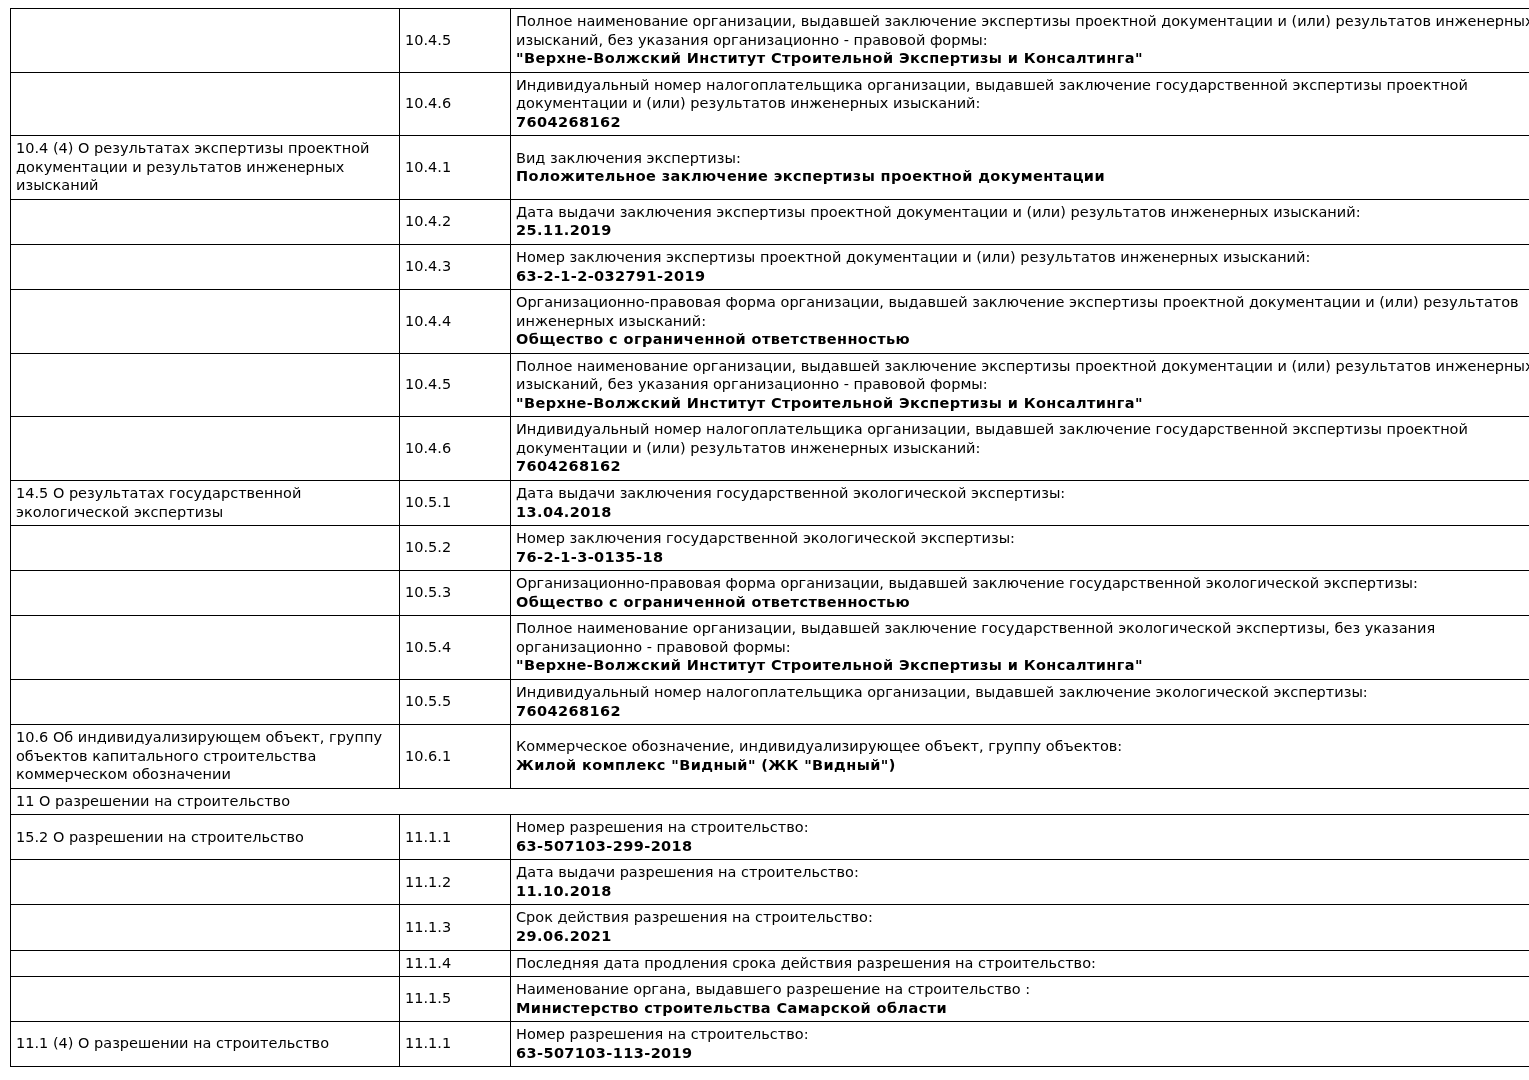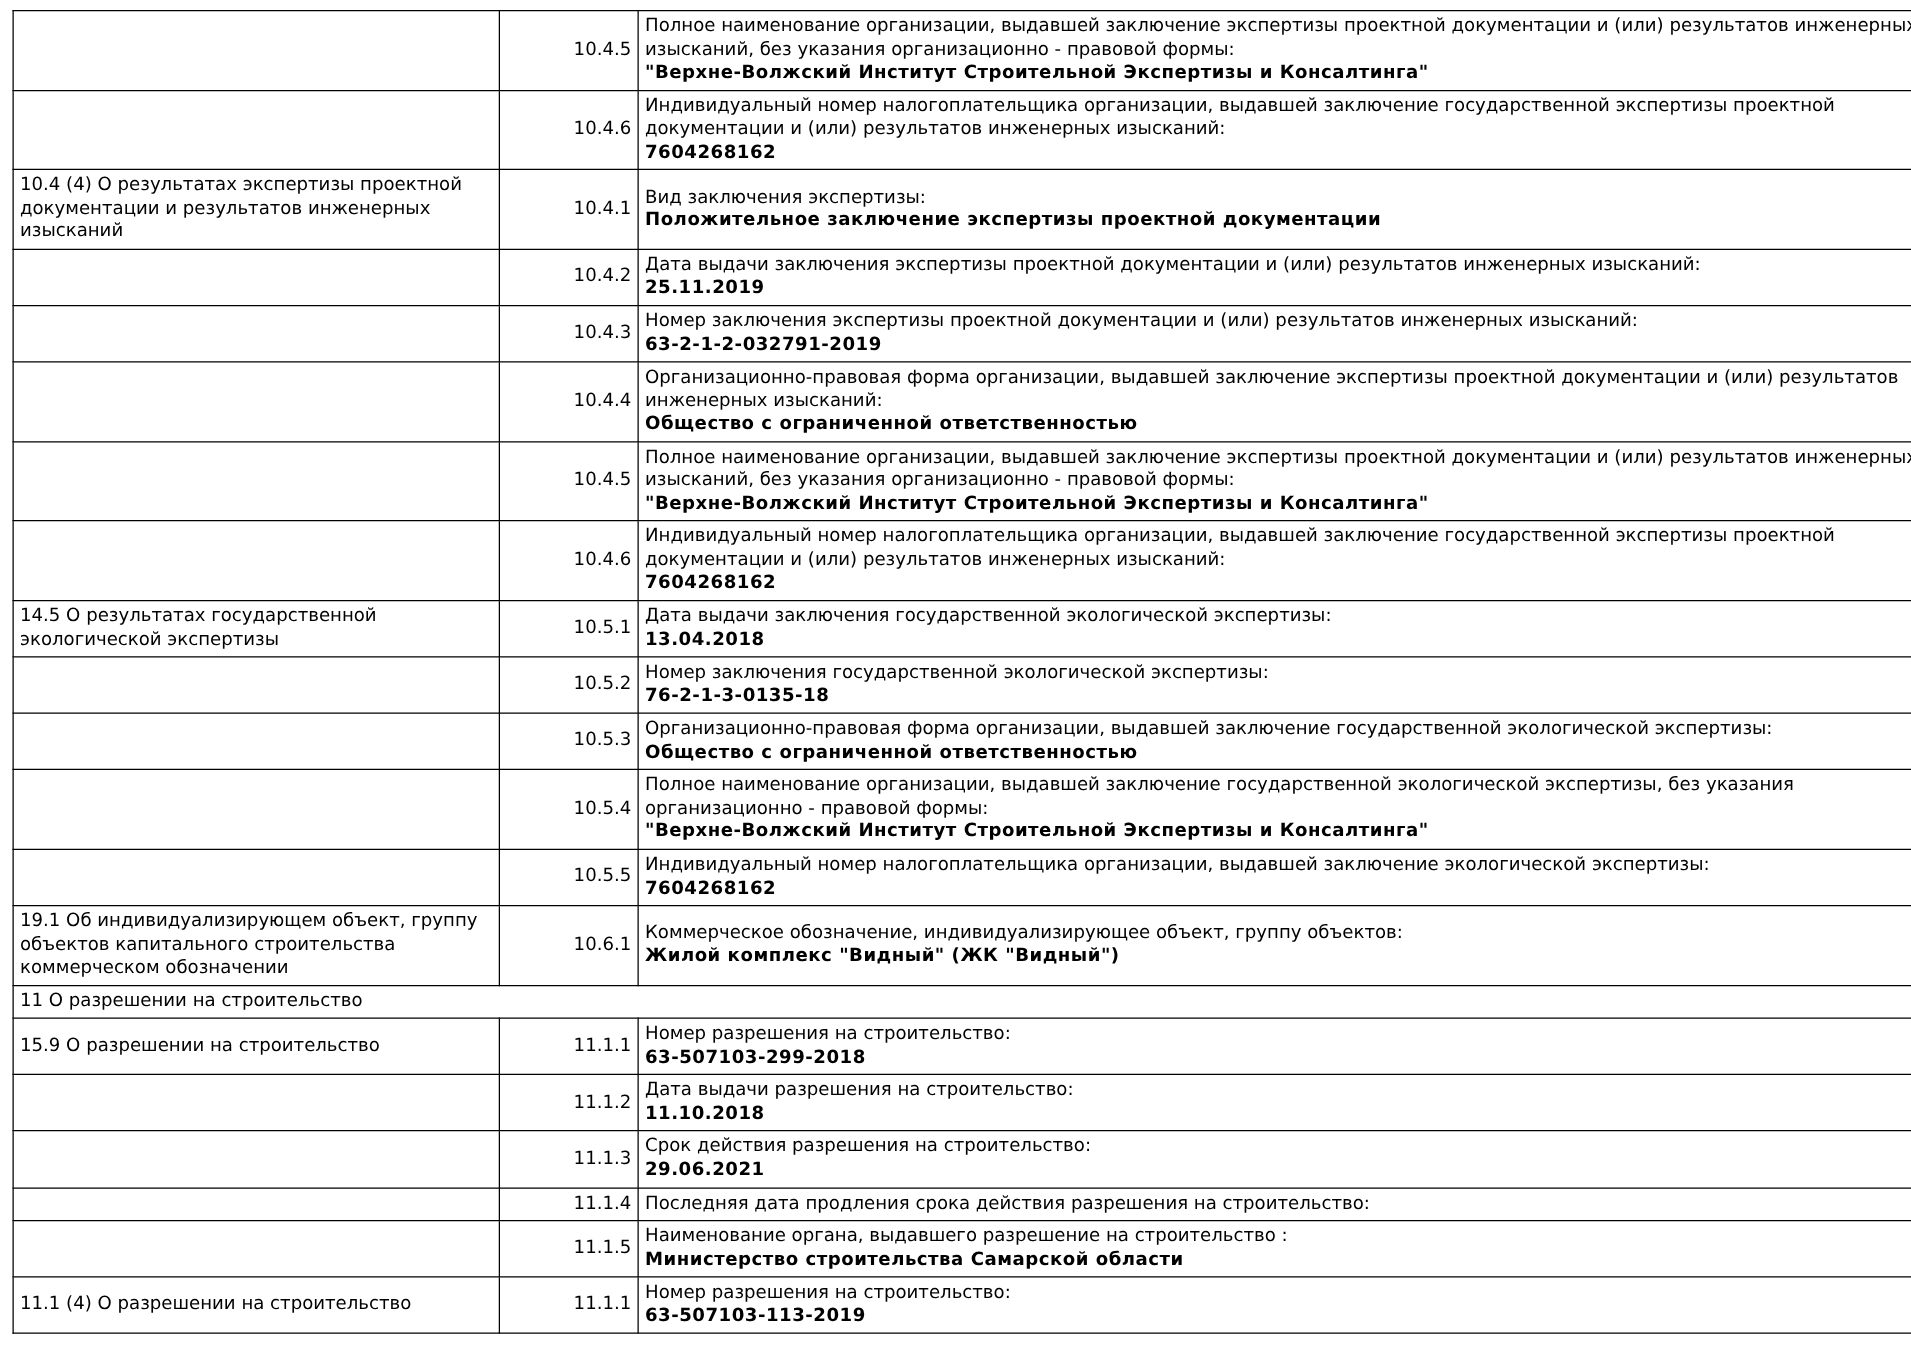--- a/index.html
+++ b/index.html
@@ -31,21 +31,20 @@
     line-height: 1.28;
   }
   td.col-section {
     width: 378px;
     vertical-align: top;
     padding-top: 4px;
   }
   td.col-code {
     width: 100px;
     vertical-align: middle;
-    text-align: right;
   }
   td.col-body {
     width: 1029px;
   }
   .label {
     font-weight: normal;
     white-space: normal;
   }
   .value {
     font-weight: bold;
@@ -189,36 +188,36 @@
             <span class="sect-text"></span>
           </td>
           <td class="col-code"><span class="nowrap-code">10.5.5</span></td>
           <td class="col-body">
             <div class="label">Индивидуальный номер налогоплательщика организации, выдавшей заключение экологической экспертизы:</div>
             <div class="value">7604268162</div>
           </td>
         </tr>
         <tr>
           <td class="col-section">
-            <span class="sect-text">19.1 Об индивидуализирующем объект, группу объектов капитального строительства коммерческом обозначении</span>
+            <span class="sect-text">10.6 Об индивидуализирующем объект, группу объектов капитального строительства коммерческом обозначении</span>
           </td>
           <td class="col-code"><span class="nowrap-code">10.6.1</span></td>
           <td class="col-body">
             <div class="label">Коммерческое обозначение, индивидуализирующее объект, группу объектов:</div>
             <div class="value">Жилой комплекс "Видный" (ЖК "Видный")</div>
           </td>
         </tr>
         <tr>
           <td class="col-section" colspan="3" style="width: auto;">
             <span class="sect-text">11 О разрешении на строительство</span>
           </td>
         </tr>
         <tr>
           <td class="col-section">
-            <span class="sect-text">15.9 О разрешении на строительство</span>
+            <span class="sect-text">15.2 О разрешении на строительство</span>
           </td>
           <td class="col-code"><span class="nowrap-code">11.1.1</span></td>
           <td class="col-body">
             <div class="label">Номер разрешения на строительство:</div>
             <div class="value">63-507103-299-2018</div>
           </td>
         </tr>
         <tr>
           <td class="col-section">
             <span class="sect-text"></span>

